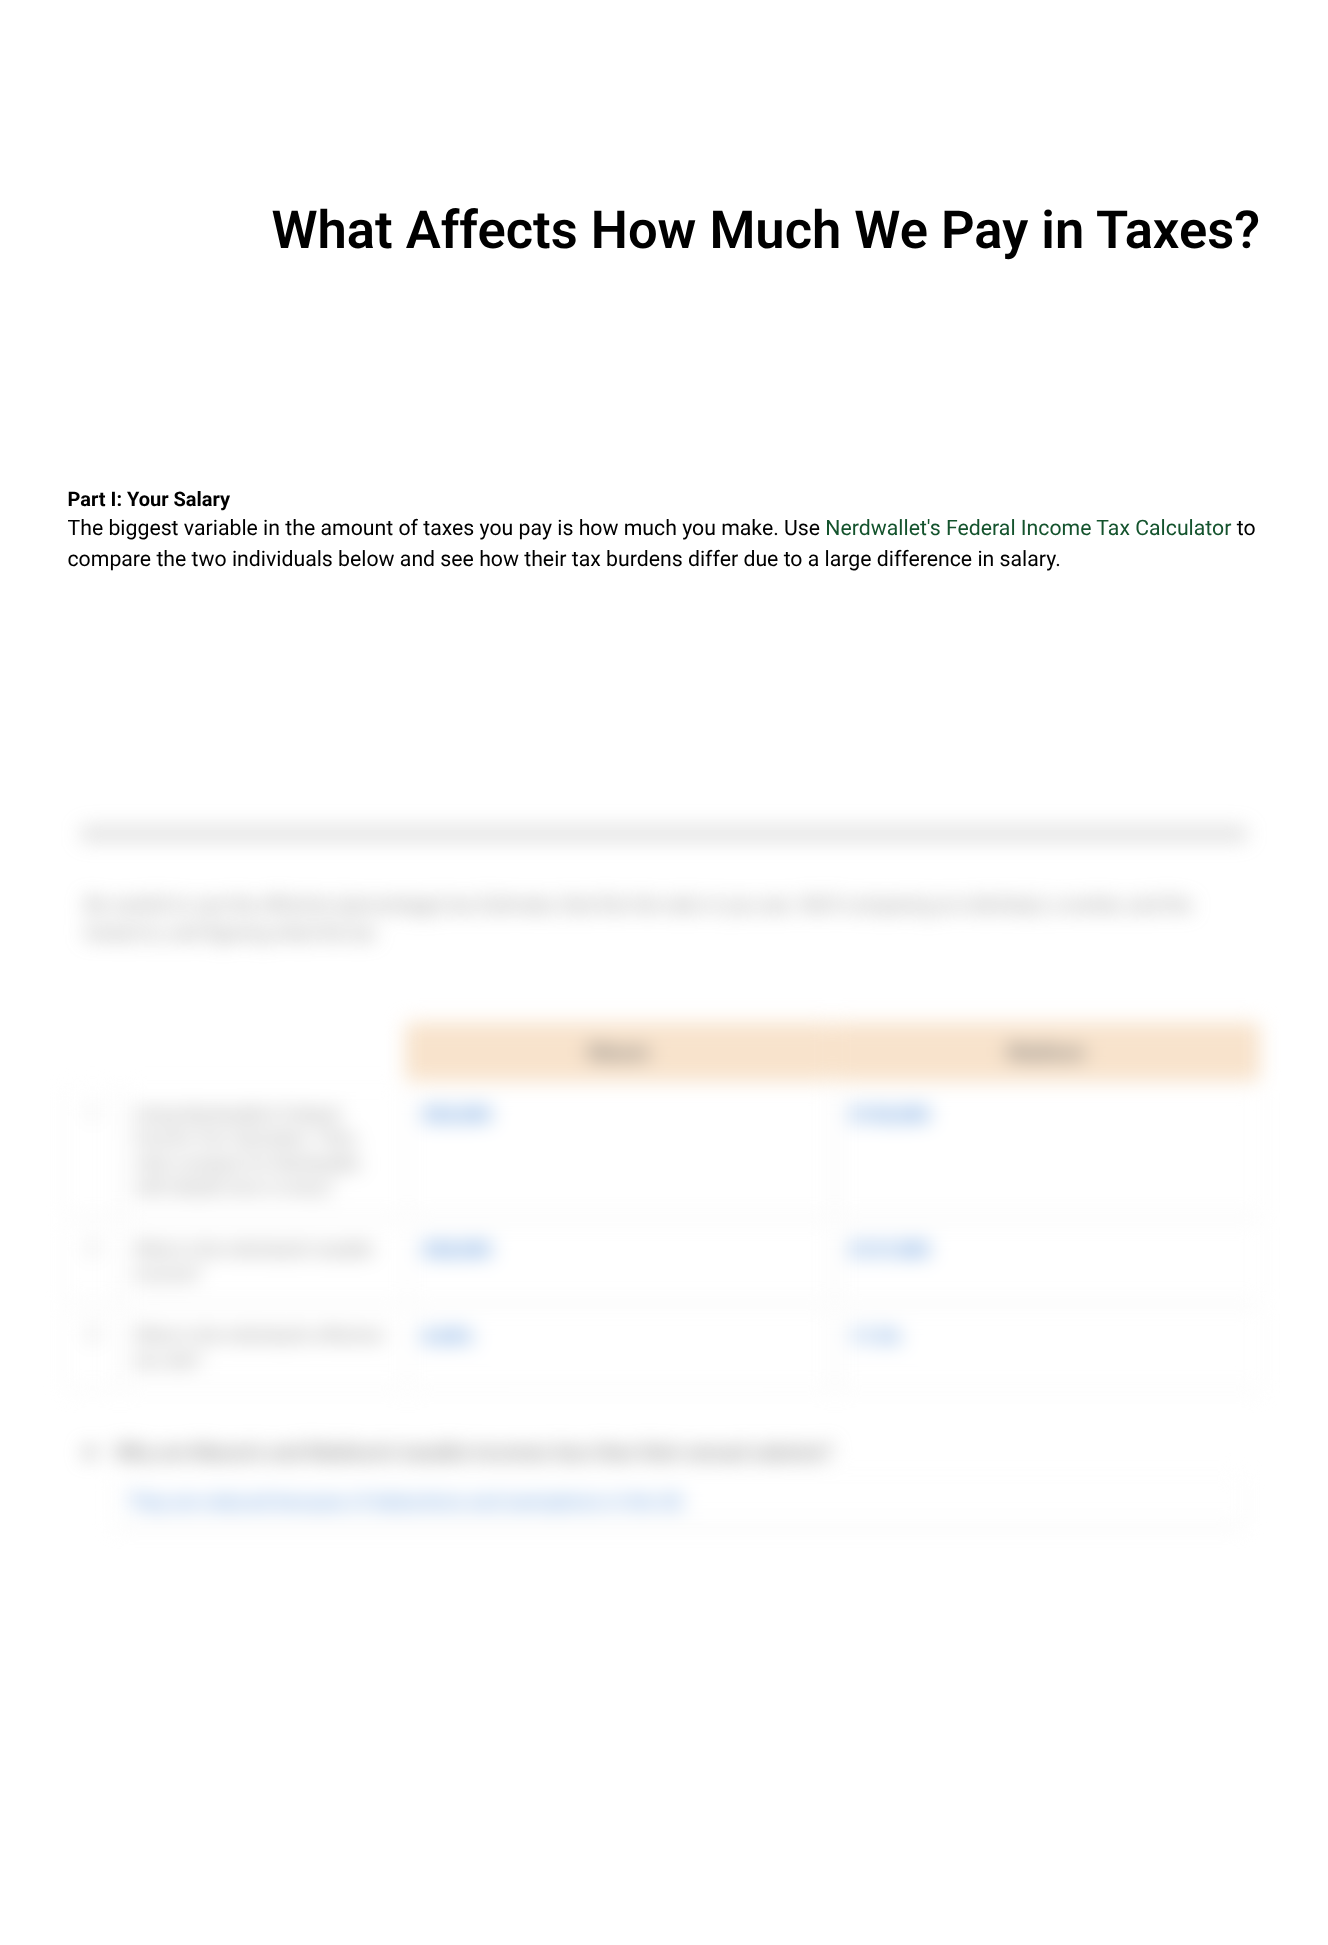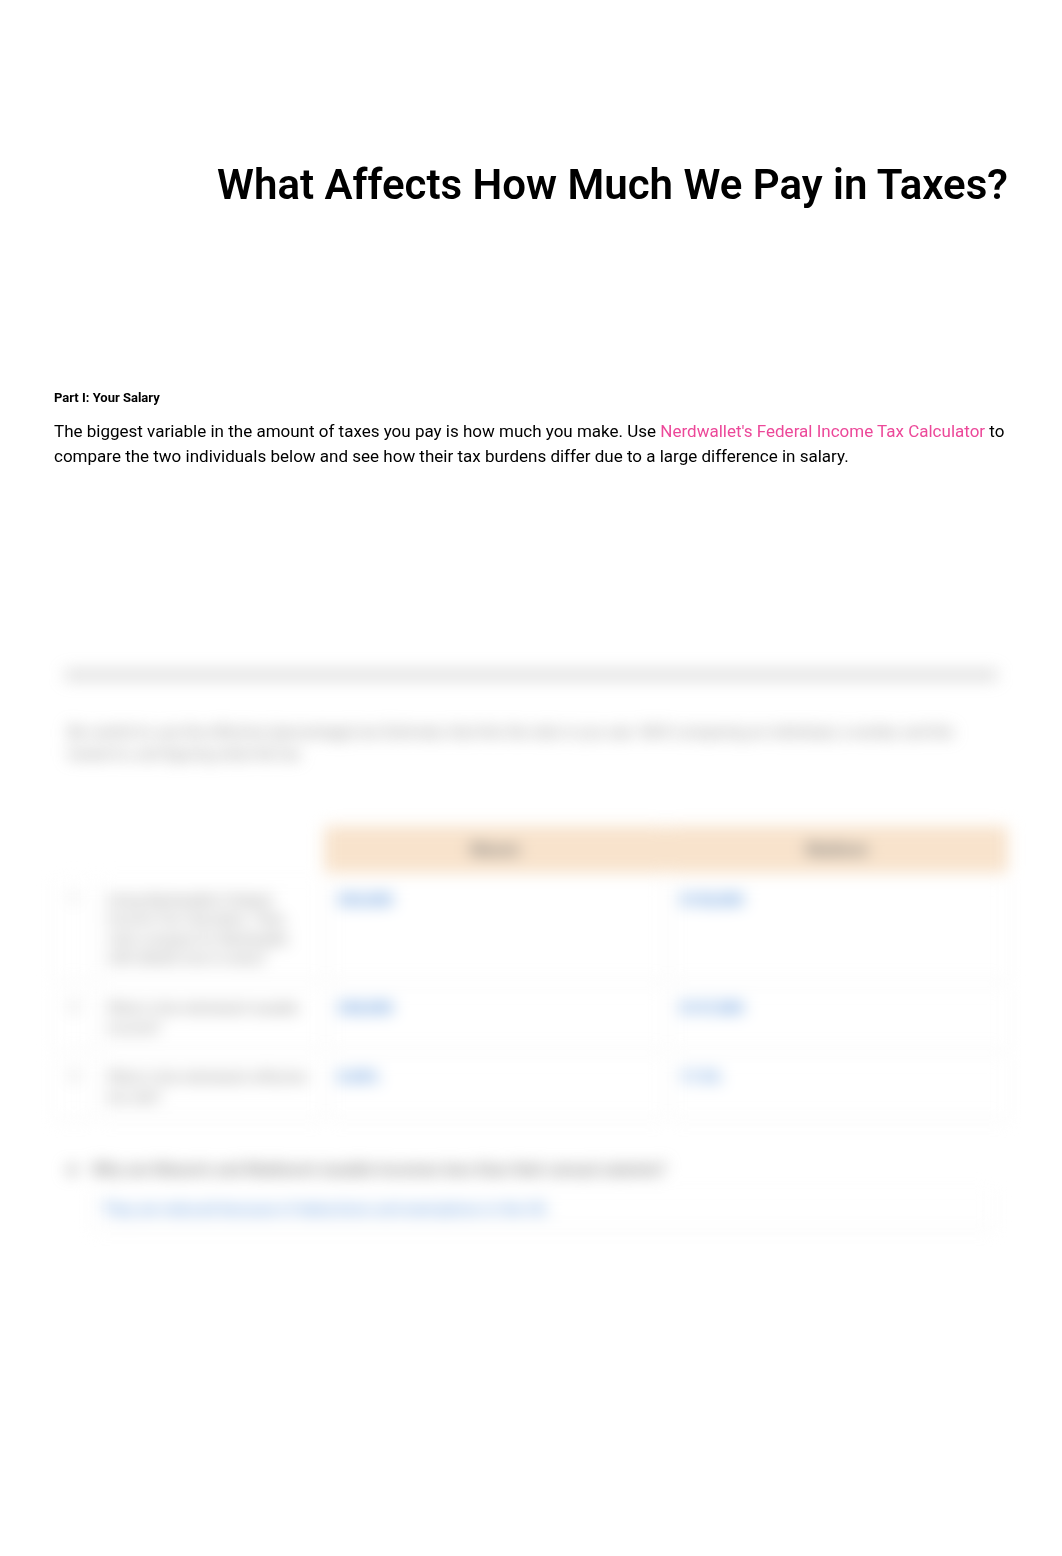--- a/index.html
+++ b/index.html
@@ -20,31 +20,31 @@
     .main-title {
       font-size: 42px;
       font-weight: 600;
       color: #000;
       margin-bottom: 180px;
       line-height: 1.2;
       text-align: right;
     }
     .part-heading {
       font-weight: 700;
-      font-size: 13px;
+      font-size: 16px;
       color: #000;
-      margin-bottom: 14px;
+      margin-bottom: 2px;
     }
     .intro-text {
       font-size: 17px;
       color: #000;
       line-height: 1.45;
     }
     .link {
-      color: #ec4899;
+      color: #14532d;
       text-decoration: none;
       cursor: pointer;
     }
     .blurred-section {
       margin-top: 200px;
       filter: blur(8px);
       user-select: none;
     }
     .blurred-line-top {
       height: 12px;

